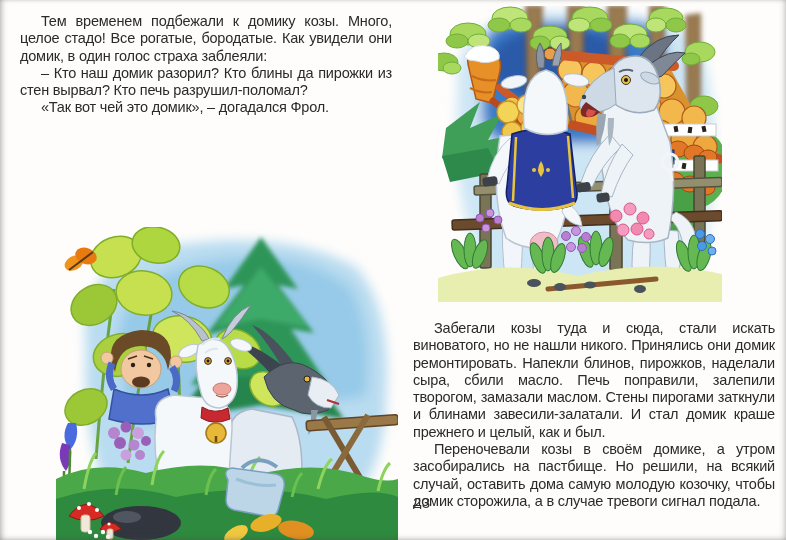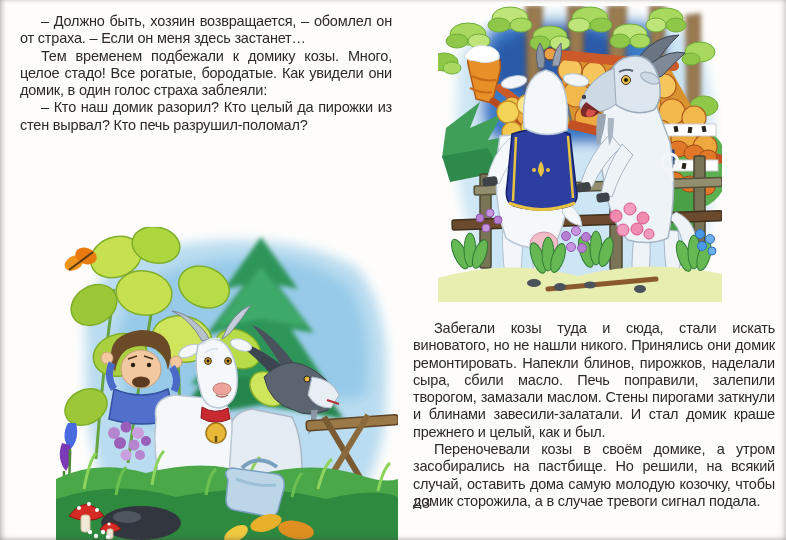--- a/index.html
+++ b/index.html
@@ -29,23 +29,23 @@
   .illus-right{left:438px;top:6px;width:284px;height:296px;}
   figure svg{display:block;width:100%;height:100%;}
 </style>
 </head>
 <body>
 
 <div class="spread">
 
   <div>
     <div class="story story-left">
-      <p>– Должно быть, хозяин возвращается, – обомлел он от страха. – Если он меня здесь застанет…</p>
       <p>Тем временем подбежали к домику козы. Много, целое стадо! Все рогатые, бородатые. Как увидели они домик, в один голос страха заблеяли:</p>
-      <p>– Кто наш домик разорил? Кто целый да пирожки из стен вырвал? Кто печь разрушил-поломал?</p>
+      <p>– Кто наш домик разорил? Кто блины да пирожки из стен вырвал? Кто печь разрушил-поломал?</p>
+      <p>«Так вот чей это домик», – догадался Фрол.</p>
     </div>
 
     <figure class="illus-left">
       <svg viewBox="0 0 342 313" xmlns="http://www.w3.org/2000/svg">
         <defs>
           <filter id="softA" x="-25%" y="-25%" width="150%" height="150%">
               <feGaussianBlur stdDeviation="6"></feGaussianBlur>
             </filter>
           <filter id="softB" x="-25%" y="-25%" width="150%" height="150%">
               <feGaussianBlur stdDeviation="2"></feGaussianBlur>

